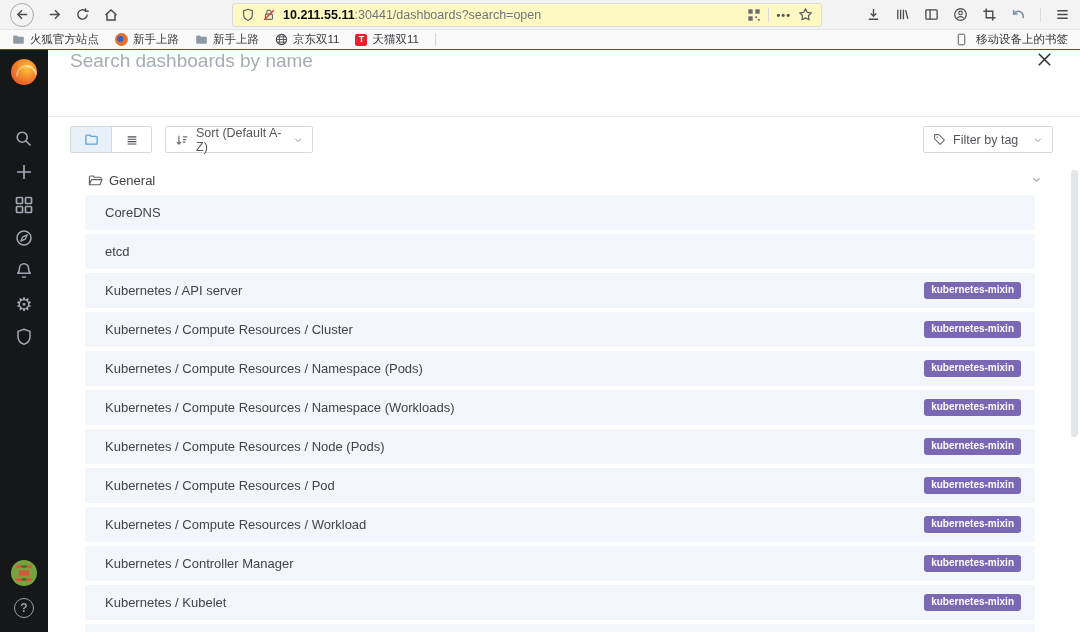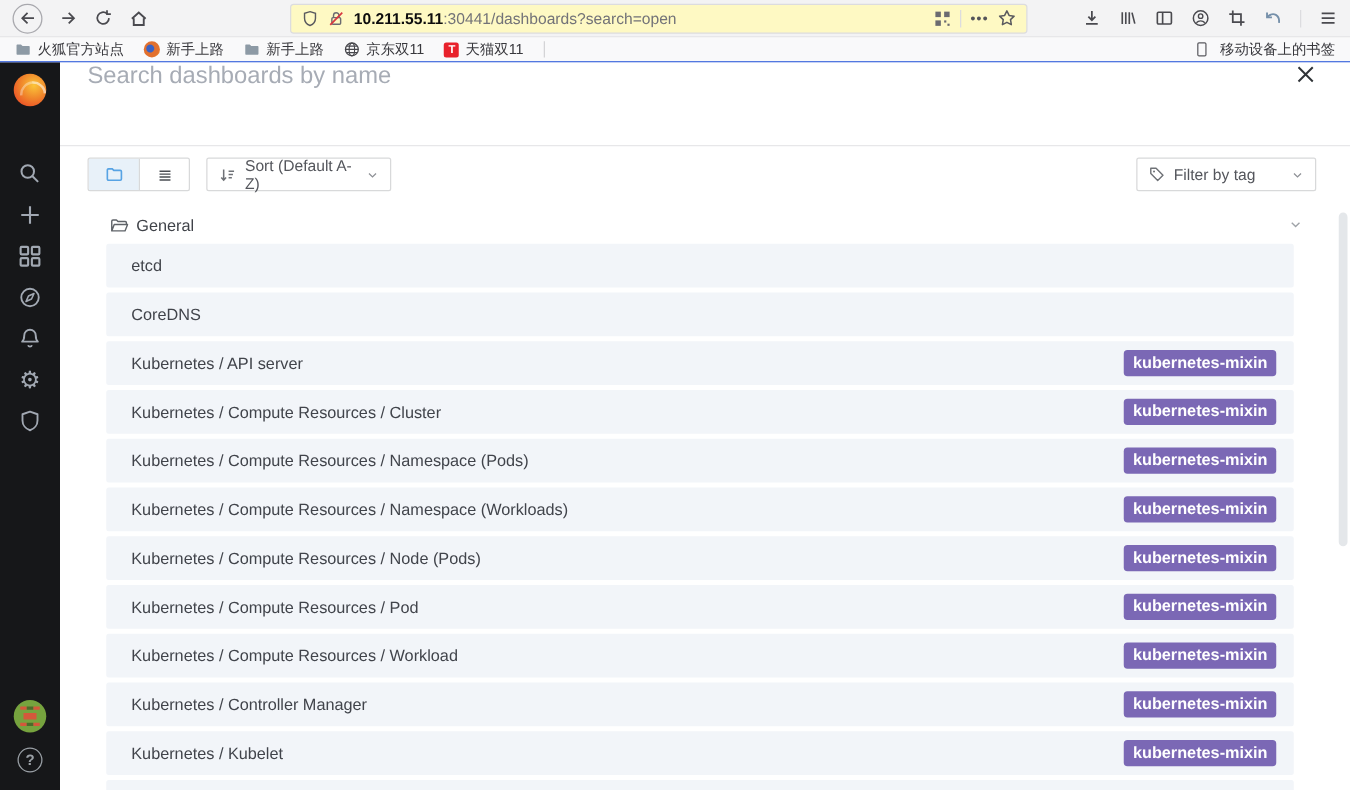--- a/index.html
+++ b/index.html
@@ -62,30 +62,30 @@
   .close-btn { color:#2f3337; cursor:pointer; display:flex; }
 
   .filter-row { margin:9px 27px 0 22px; display:flex; align-items:center; }
   .toggle-group { display:flex; border:1px solid #d8d9da; border-radius:2px; overflow:hidden; background:#fff; }
   .toggle-btn { width:40px; height:25px; display:flex; align-items:center; justify-content:center; cursor:pointer; }
   .toggle-btn + .toggle-btn { border-left:1px solid #d8d9da; }
   .toggle-btn.active { background:#e8f1f9; }
   .dropdown { height:27px; border:1px solid #d8d9da; border-radius:2px; background:#fff;
     display:flex; align-items:center; gap:7px; padding:8px 9px; font-size:12.5px; color:#54565c; cursor:pointer; }
   .sort-dd { margin-left:13px; width:148px; }
-  .tag-dd { margin-left:auto; width:144px;align-items:center; }
+  .tag-dd { margin-left:auto; width:130px;align-items:center; }
   .chev { color:#8e9196; margin-left:auto; display:flex; }
 
   .list { margin:13px 0 0 37px; width:950px; }
   .section-header { position:relative; height:29px; display:flex; align-items:center; gap:6px;
     font-size:13px; color:#3f4248; padding-left:3px; cursor:pointer; }
   .section-chev { position:absolute; right:-7px; top:8px; color:#9fa3a8; }
   .row { height:35px; margin-bottom:4px; background:#f2f5f9; border-radius:2px;
     display:flex; align-items:center; padding:0 14px 0 20px; font-size:13px; color:#41444b; cursor:pointer; }
-  .tag-badge { margin-left:auto; background:#7b68b5; color:#fff; font-size:13px; font-weight:bold;
+  .tag-badge { margin-left:auto; background:#7b68b5; color:#fff; font-size:10px; font-weight:bold;
     padding:2px 7px 3px; border-radius:3px; line-height:1.2; }
   .tag-badge:empty { display:none; }
 
   .scroll-thumb { position:absolute; right:2px; top:120px; width:7px; height:267px;
     background:#e4e7ea; border-radius:4px; }
 
   svg { display:block; }
 </style>
 </head>
 <body>
@@ -395,25 +395,25 @@
             </span>
           <span>General</span>
           <span class="section-chev">
               <svg width="11" height="11" viewBox="0 0 16 16">
                 <path d="M3.5 6l4.5 4.5L12.5 6" fill="none" stroke="currentColor" stroke-width="1.6"></path>
               </svg>
             </span>
         </div>
 
         <div class="row">
+          <span>CoreDNS</span>
+
+        </div>
+        <div class="row">
           <span>etcd</span>
-
-        </div>
-        <div class="row">
-          <span>CoreDNS</span>
 
         </div>
         <div class="row">
           <span>Kubernetes / API server</span>
           <span class="tag-badge">kubernetes-mixin</span>
         </div>
         <div class="row">
           <span>Kubernetes / Compute Resources / Cluster</span>
           <span class="tag-badge">kubernetes-mixin</span>
         </div>

